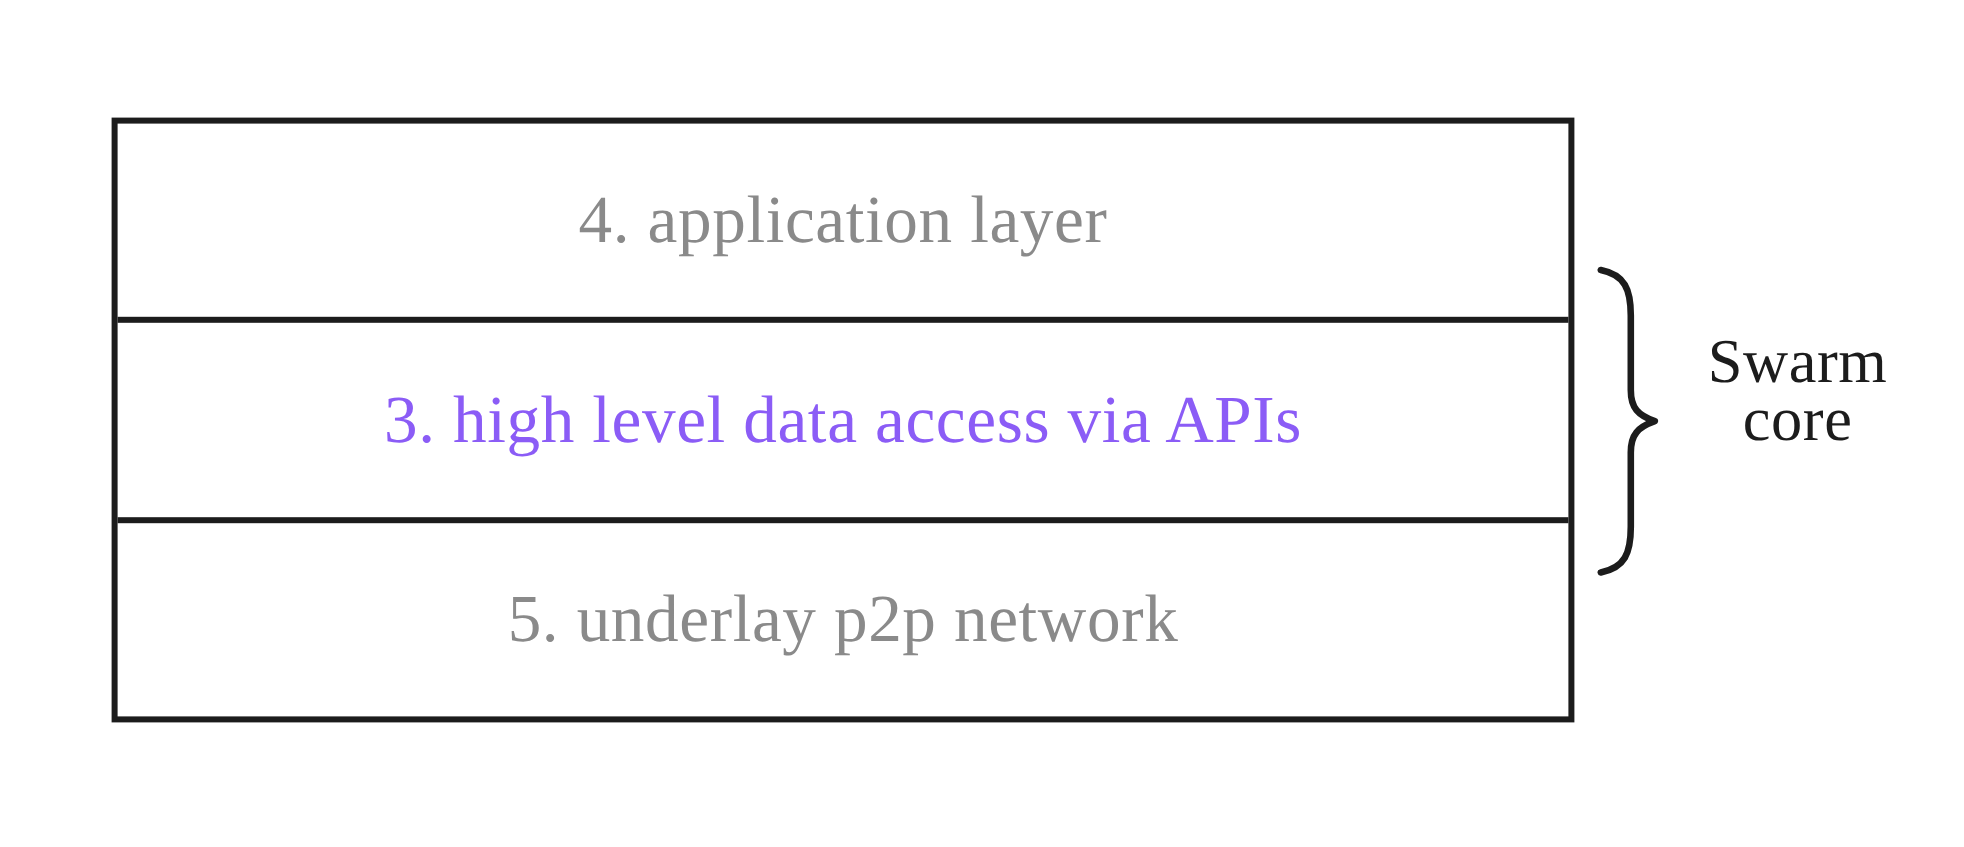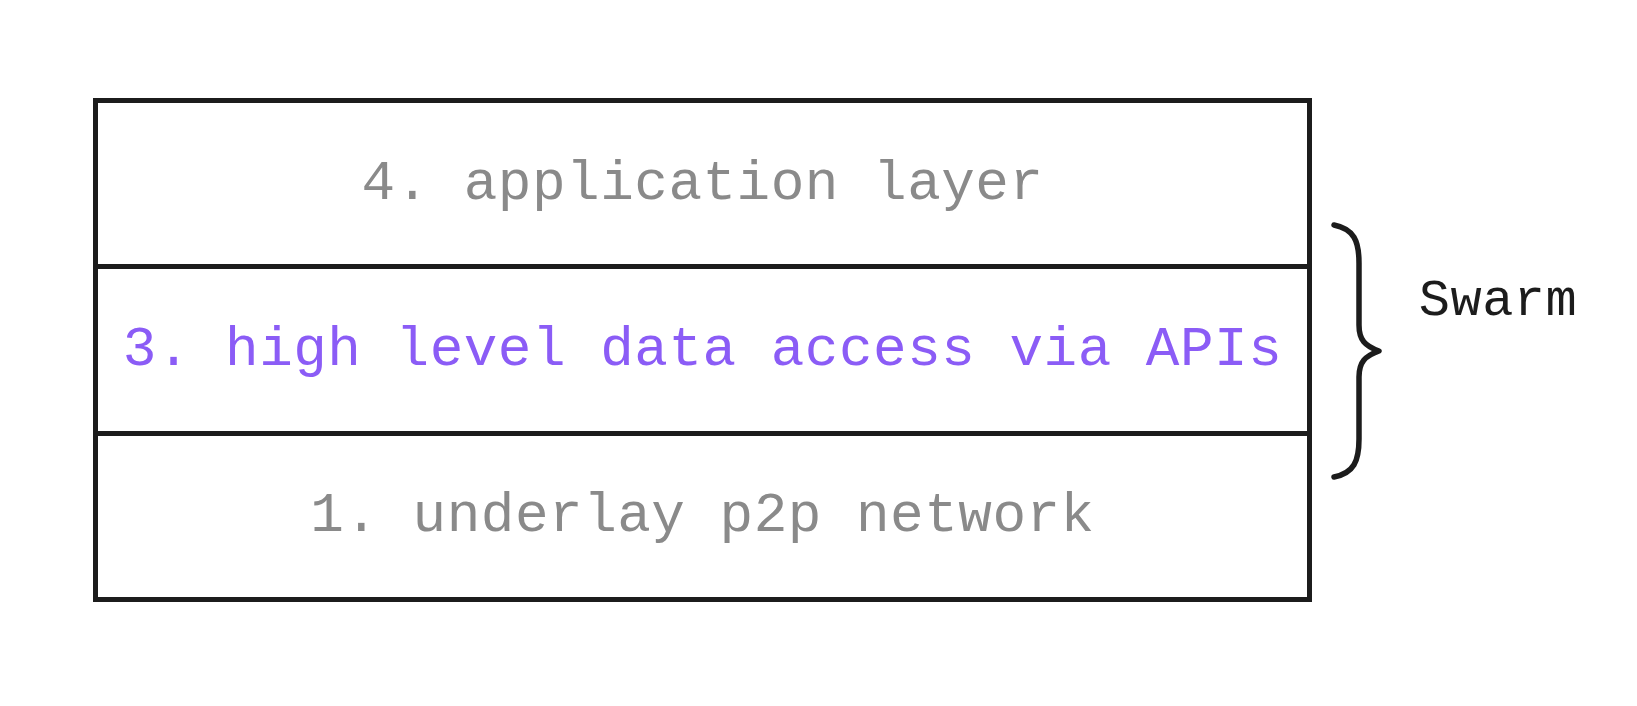--- a/index.html
+++ b/index.html
@@ -5,21 +5,21 @@
   html, body {
     margin: 0;
     padding: 0;
     background: #ffffff;
   }
   .canvas {
     position: relative;
     width: 1637px;
     height: 706px;
     background: #ffffff;
-    font-family: Liberation Mono, monospace;
+    font-family: Liberation Serif, serif;
     overflow: hidden;
   }
   .layer-stack {
     position: absolute;
     left: 93px;
     top: 98px;
     width: 1219px;
     height: 504px;
     border: 5px solid #1c1c1c;
     box-sizing: border-box;
@@ -63,30 +63,31 @@
   }
 </style>
 </head>
 <body>
 
 <div class="canvas">
 
   <div class="layer-stack">
     <div class="layer-row muted">4. application layer</div>
     <div class="layer-row">3. high level data access via APIs</div>
-    <div class="layer-row muted">1. underlay p2p network</div>
+    <div class="layer-row muted">5. underlay p2p network</div>
   </div>
 
   <svg class="brace-svg" viewBox="0 0 58 260" aria-hidden="true">
     <path d="M 8,4
              C 28,8 33,20 33,42
              L 33,104
              C 33,119 39,125 53,130
              C 39,135 33,141 33,156
              L 33,218
              C 33,240 28,252 8,256" fill="none" stroke="#1c1c1c" stroke-width="5.5" stroke-linecap="round" stroke-linejoin="round"></path>
   </svg>
 
   <div class="brace-label">
     <div>Swarm</div>
+    <div>core</div>
   </div>
 
 </div>
 
 </body></html>

